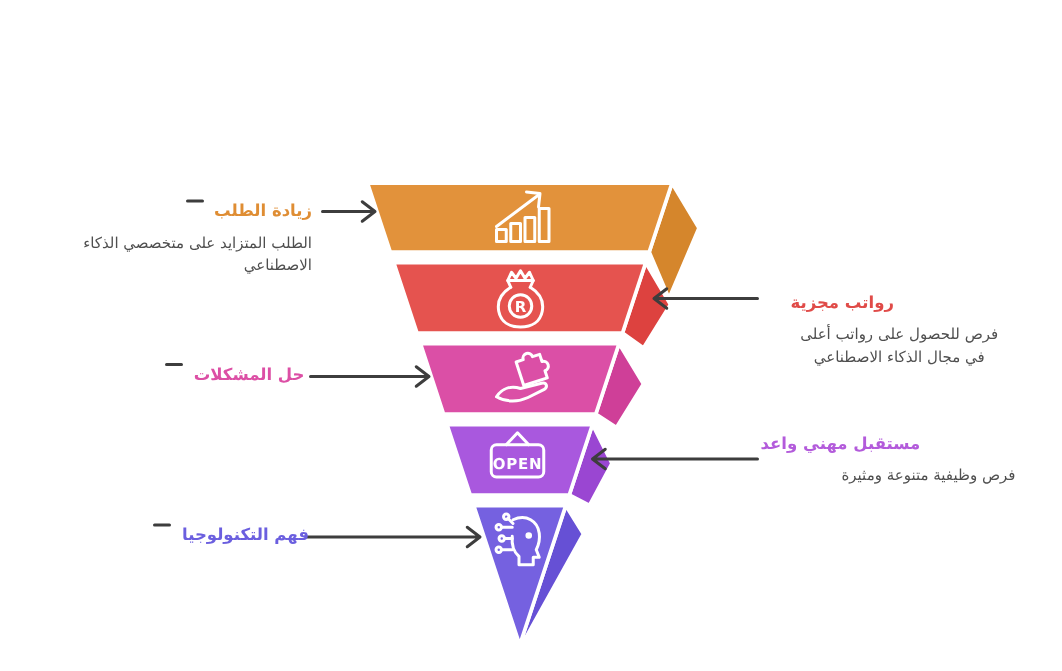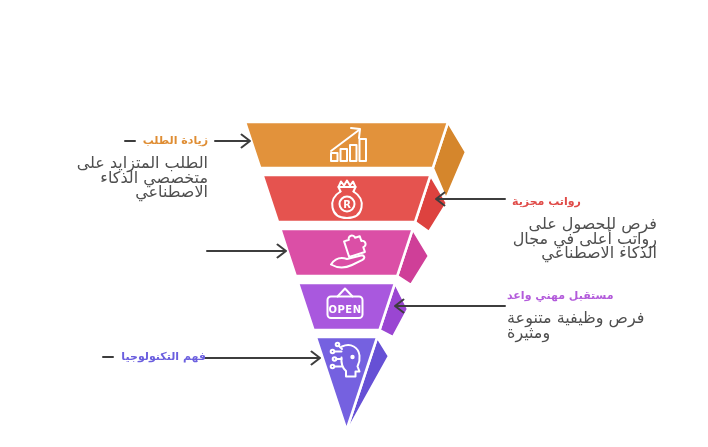--- a/index.html
+++ b/index.html
@@ -5,25 +5,25 @@
   html,body{margin:0;padding:0;background:#fff;}
   .canvas{
     position:relative;
     width:708px;height:447px;
     background:#ffffff;
     overflow:hidden;
     font-family:"DejaVu Sans",sans-serif;
   }
   .funnel-svg{position:absolute;left:0;top:0;}
   .lbl{position:absolute;}
-  .row{display:flex;align-items:center;gap:7px;}
+  .row{display:flex;gap:7px;}
   .row-left{justify-content:flex-end;}
   .dash{display:inline-block;width:12px;height:2px;border-radius:1px;}
   .title{font-size:11px;font-weight:bold;line-height:15px;white-space:nowrap;}
-  .desc{font-size:16px;color:#4F4F4F;line-height:14.5px;margin-top:8px;}
+  .desc{font-size:10px;color:#4F4F4F;line-height:14.5px;margin-top:8px;}
   .lbl-left{text-align:right;}
   .lbl-right{text-align:left;}
 </style>
 </head>
 <body>
 
 <div class="canvas">
 
   <svg class="funnel-svg" width="708" height="447" viewBox="0 0 708 447">
 
@@ -99,36 +99,40 @@
 
   <div class="lbl lbl-left" style="right:500px;top:133px;width:160px">
     <div class="row row-left">
       <span class="dash" style="background: rgb(61, 61, 61);"></span>
       <span class="title" style="color: rgb(223, 141, 51);">زيادة الطلب</span>
     </div>
     <div class="desc" dir="rtl">الطلب المتزايد على متخصصي الذكاء الاصطناعي</div>
   </div>
 
   <div class="lbl lbl-left" style="right:505px;top:242px;width:160px">
+    <div class="row row-left">
+      <span class="dash" style="background: rgb(61, 61, 61);"></span>
+      <span class="title" style="color: rgb(220, 79, 165);">حل المشكلات</span>
+    </div>
   </div>
 
   <div class="lbl lbl-left" style="right:502px;top:349px;width:180px">
     <div class="row row-left">
       <span class="dash" style="background: rgb(61, 61, 61);"></span>
       <span class="title" style="color: rgb(107, 95, 223);">فهم التكنولوجيا</span>
     </div>
   </div>
 
-  <div class="lbl lbl-right" style="left:512px;top:190px;width:145px">
+  <div class="lbl lbl-right" style="left:527px;top:190px;width:145px">
     <div>
       <span class="title" style="color: rgb(224, 75, 72);">رواتب مجزية</span>
     </div>
-    <div class="desc" dir="rtl" style="text-align:right">فرص للحصول على رواتب أعلى في مجال الذكاء الاصطناعي</div>
+    <div class="desc" dir="rtl" style="text-align:center">فرص للحصول على رواتب أعلى في مجال الذكاء الاصطناعي</div>
   </div>
 
   <div class="lbl lbl-right" style="left:507px;top:284px;width:170px">
     <div>
       <span class="title" style="color: rgb(179, 91, 219);">مستقبل مهني واعد</span>
     </div>
-    <div class="desc" dir="rtl" style="text-align:left">فرص وظيفية متنوعة ومثيرة</div>
+    <div class="desc" dir="rtl" style="text-align:right">فرص وظيفية متنوعة ومثيرة</div>
   </div>
 
 </div>
 
 </body></html>

